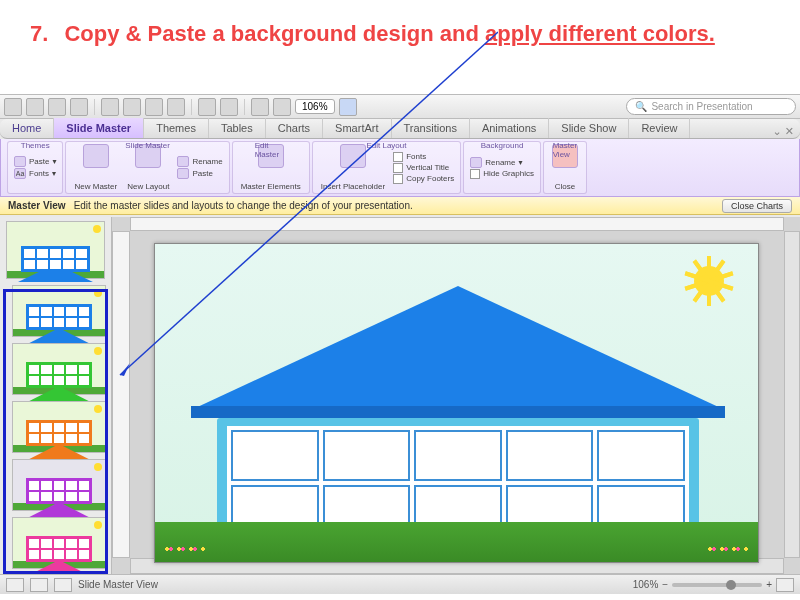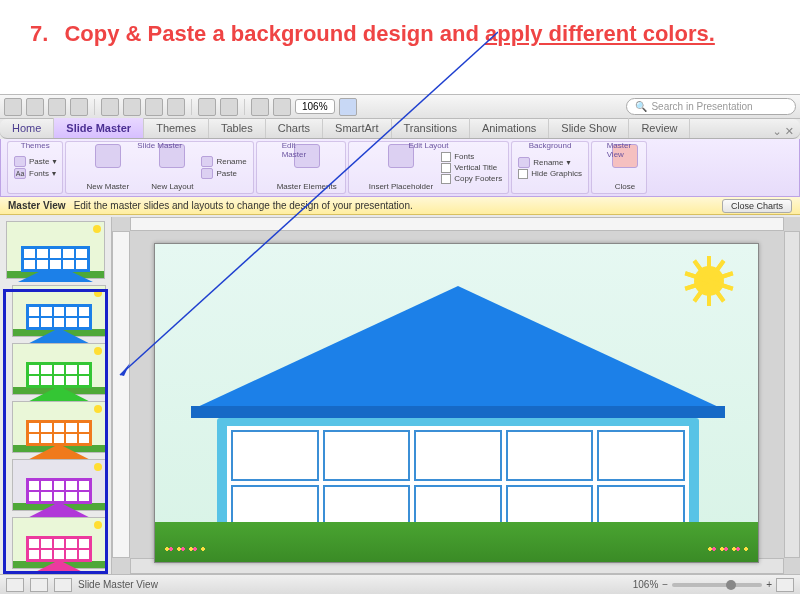--- a/index.html
+++ b/index.html
@@ -14,21 +14,21 @@
 .ic-row .sep { width:1px; height:16px; background:#ccc; margin:0 2px; }
 .ic-row .zoom { font-size:10px; padding:1px 6px; border:1px solid #aaa; background:#fff; border-radius:3px; }
 .search { margin-left:auto; width:170px; height:17px; border:1px solid #aaa; border-radius:9px; padding:0 8px; font-size:10px; color:#999; display:flex; align-items:center; gap:4px; background:#fff;}
 .tabs { height:20px; background:linear-gradient(#f2f2f2,#dedede); border-bottom:1px solid #b0b0b0; display:flex; align-items:flex-end;border-radius:7px; }
 .tab { padding:0 12px; height:20px; display:flex; align-items:center; font-size:11px; color:#555; border-right:1px solid #ccc; cursor:pointer; }
 .tab.home { color:#4b3c8f; }
 .tab.active { background:linear-gradient(#e8d8ff,#d7bfff); color:#4b2f93; font-weight:600; }
 .ribbon { height:58px; background:linear-gradient(#f3ecff,#e7dcfa); border:1px solid #bda3e5; border-top:none; display:flex; align-items:stretch; padding:2px 6px; gap:2px; }
 .grp { border:1px solid rgba(160,130,200,.4); border-radius:3px; padding:2px 6px 2px; position:relative; display:flex; gap:6px; align-items:center; background:rgba(255,255,255,.25); }
 .grp .gtitle { position:absolute; top:-1px; left:50%; transform:translateX(-50%); font-size:8px; color:#6b54a0; background:transparent; padding:0 3px; }
-.btn-v { display:flex; flex-direction:column; align-items:center; gap:15px; cursor:pointer; padding:2px;margin-left:12px; }
+.btn-v { display:flex; flex-direction:column; align-items:center; gap:15px; cursor:pointer; padding:2px; }
 .btn-v .bi { width:26px; height:24px; background:#dcd0f2; border:1px solid #b8a2db; border-radius:3px; }
 .btn-v .bl { font-size:8px; color:#444; text-align:center; line-height:1; white-space:nowrap; }
 .stk { display:flex; flex-direction:column; gap:1px; }
 .stk .mini { display:flex; align-items:center; gap:3px; font-size:8px; color:#444; }
 .stk .mi { width:12px; height:11px; background:#dcd0f2; border:1px solid #b8a2db; border-radius:2px; }
 .chk { display:flex; align-items:center; gap:3px; font-size:8px; color:#444; }
 .chk .cb { width:10px; height:10px; border:1px solid #999; background:#fff; }
 .mvbar { height:18px; background:linear-gradient(#fff8d6,#ffeea0); border-bottom:1px solid #d8c060; display:flex; align-items:center; padding:0 8px; gap:8px; font-size:10px; color:#333; }
 .mvbar .cm { margin-left:auto; padding:1px 8px; border:1px solid #aaa; background:linear-gradient(#fafafa,#e5e5e5); border-radius:3px; cursor:pointer; font-size:9px; }
 .work { position:absolute; top:122px; left:0; right:0; bottom:20px; display:flex; background:#d4d4d4; }

